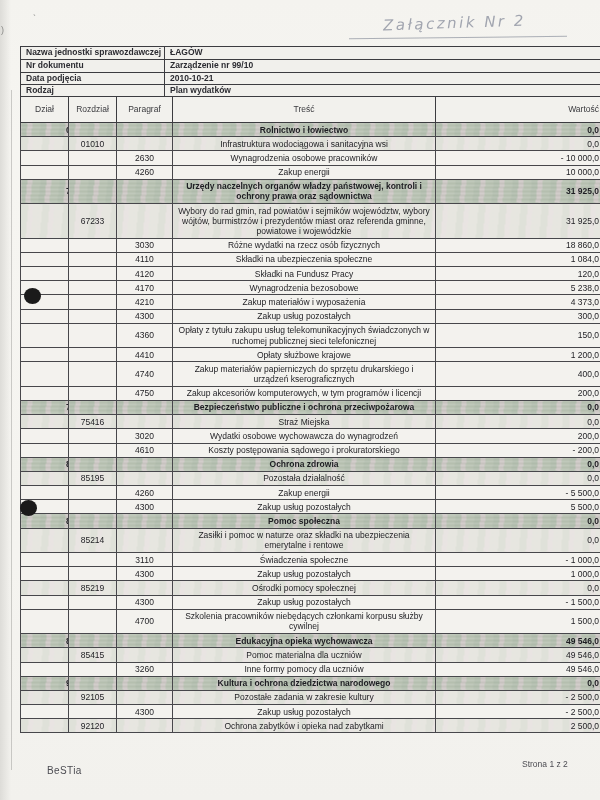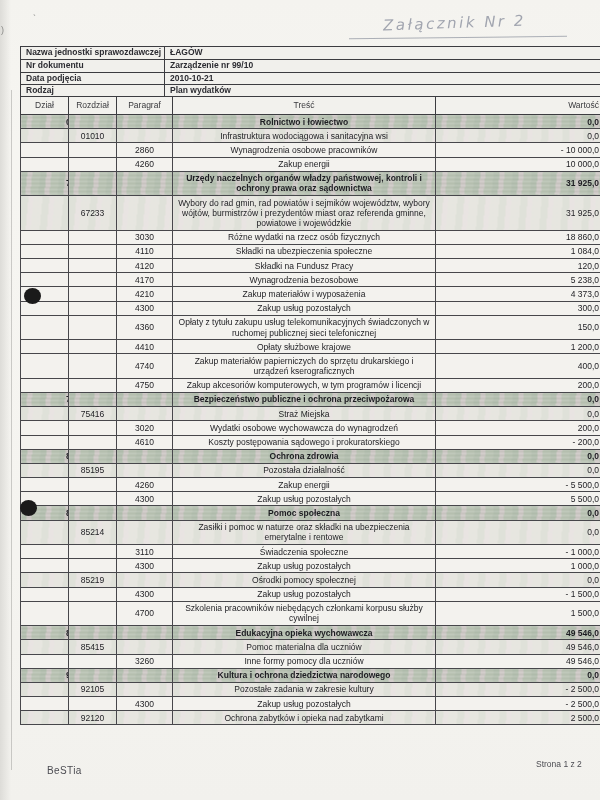--- a/index.html
+++ b/index.html
@@ -50,21 +50,21 @@
   }
   td.m-label { width:144px; }
 
   
   table.main {
     position:absolute; top:96px; left:20px; width:582px;
     border-collapse:collapse; table-layout:fixed;
     border:1px solid #353538;
   }
   table.main th {
-    border:1px solid #3c3c40; padding:2px 3px; height:18px;
+    border:1px solid #3c3c40; padding:2px 3px; height:26px;
     font-size:8.5px; font-weight:normal; color:#3a3a3e;
     background:#f2f1ed; line-height:1.1;
   }
   table.main td {
     border:1px solid #47474b; padding:1.5px 4px; height:12px;
     font-size:8.5px; color:#232327; line-height:1.2;
     vertical-align:middle; overflow:hidden;
   }
   .c-dzial, .c-rozdzial, .c-paragraf { text-align:center; }
   .c-tresc { text-align:center; }
@@ -90,21 +90,21 @@
   }
   tr.lvl-dzial td.c-dzial { font-weight:bold;padding-left:45px; }
 
   
   .hole { position:absolute; width:17px; height:16px; border-radius:50%; background:#1a1a1a; }
   .hole.h1 { top:288px; left:24px; }
   .hole.h2 { top:500px; left:20px; }
 
   
   .footer-left  { position:absolute; top:765px; left:47px;  font-size:10px;  color:#4c4c52; letter-spacing:.4px;text-align:center; }
-  .footer-right { position:absolute; top:759px; left:536px; font-size:8.5px; color:#4c4c52; }
+  .footer-right { position:absolute; top:759px; left:522px; font-size:8.5px; color:#4c4c52; }
 </style>
 </head>
 <body>
 
 <div class="page">
 
   <span class="stray m1">`</span>
   <span class="stray m2">)</span>
 
   <div class="handwritten">Załącznik Nr 2</div>
@@ -159,21 +159,21 @@
         <tr class="lvl-rozdzial">
           <td class="c-dzial"></td>
           <td class="c-rozdzial">01010</td>
           <td class="c-paragraf"></td>
           <td class="c-tresc">Infrastruktura wodociągowa i sanitacyjna wsi</td>
           <td class="c-wartosc">0,0</td>
         </tr>
         <tr class="lvl-paragraf">
           <td class="c-dzial"></td>
           <td class="c-rozdzial"></td>
-          <td class="c-paragraf">2860</td>
+          <td class="c-paragraf">2630</td>
           <td class="c-tresc">Wynagrodzenia osobowe pracowników</td>
           <td class="c-wartosc">- 10 000,0</td>
         </tr>
         <tr class="lvl-paragraf">
           <td class="c-dzial"></td>
           <td class="c-rozdzial"></td>
           <td class="c-paragraf">4260</td>
           <td class="c-tresc">Zakup energii</td>
           <td class="c-wartosc">10 000,0</td>
         </tr>

